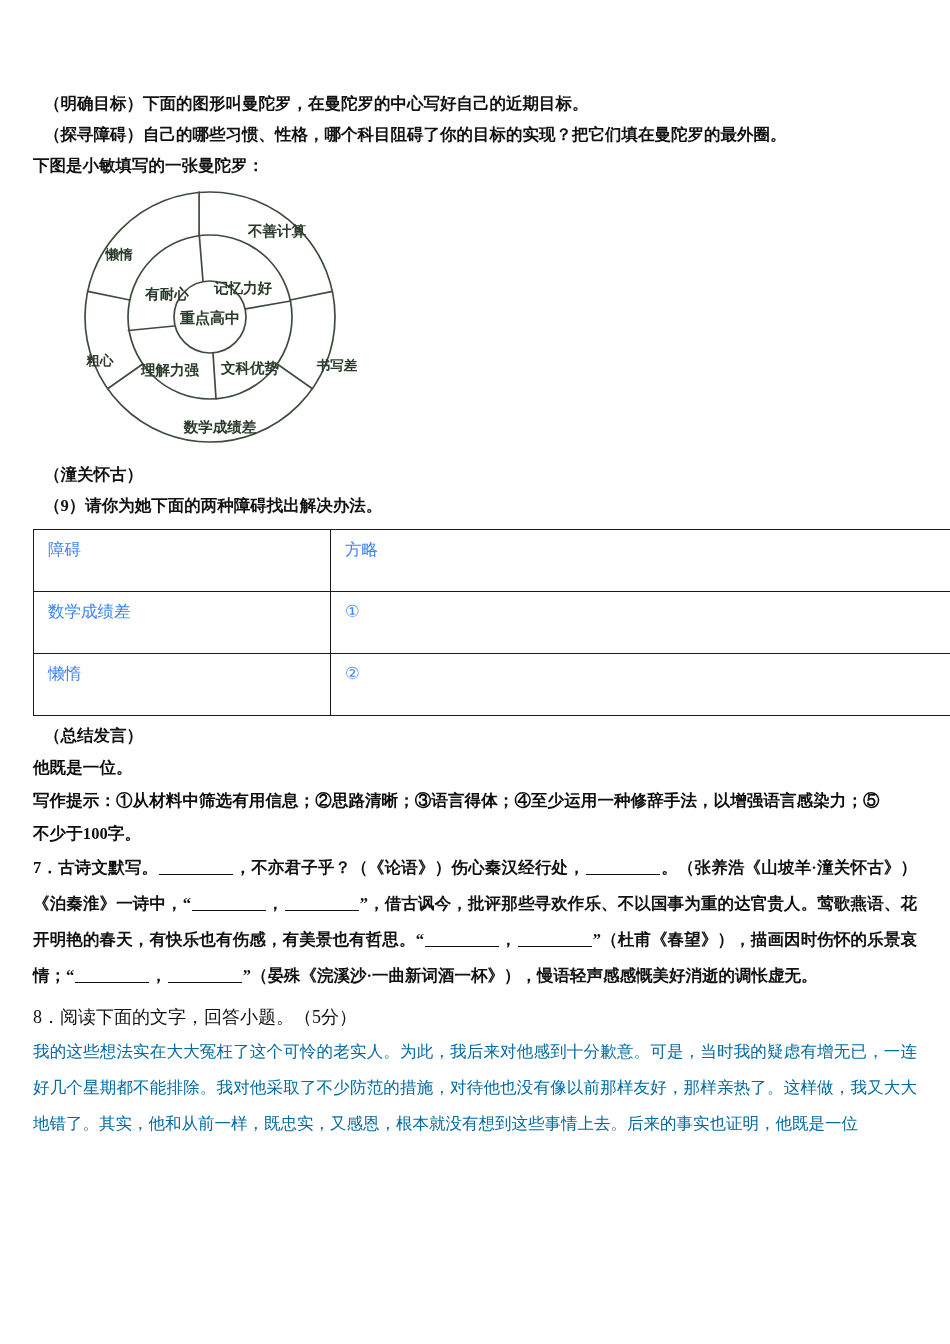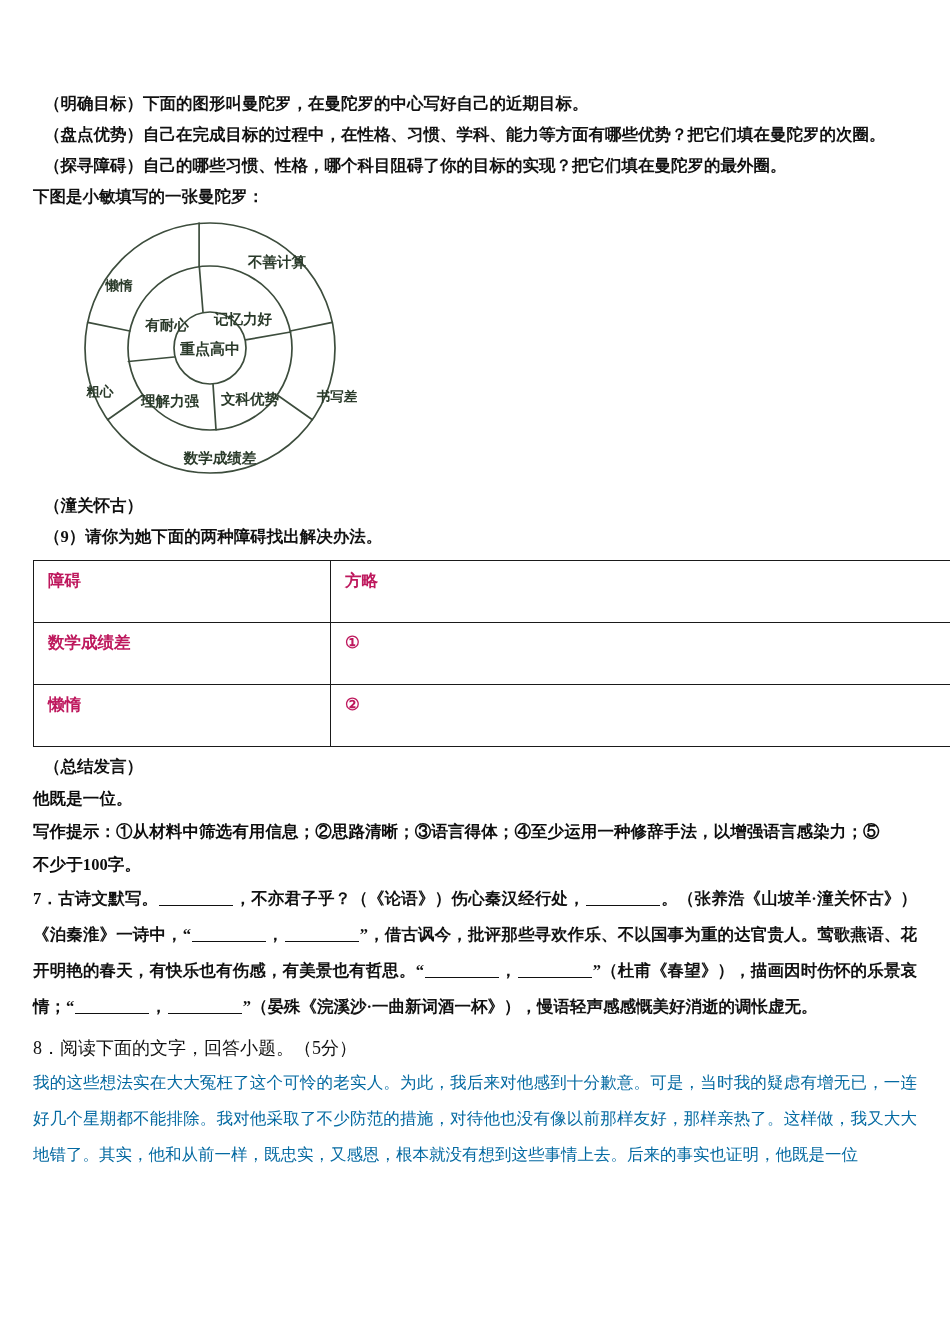--- a/index.html
+++ b/index.html
@@ -78,23 +78,23 @@
     width: 864px;
     margin: 8px 0 4px 0;
     table-layout: fixed;
   }
   table.strategy-table td {
     border: 1.6px solid #1a1a1a;
     height: 46px;
     vertical-align: top;
     padding: 9px 14px 6px 14px;
     font-size: 16.5px;
-    font-weight: 700;
+    font-weight: 400;
     line-height: 22px;
-    color: #be185d;
+    color: #3b82f6;
   }
   table.strategy-table td.col-a { width: 268px; }
   table.strategy-table td.col-b { width: 596px; }
 
   
   .blank {
     display: inline-block;
     width: 74px;
     border-bottom: 1.6px solid #111;
     height: 15px;
@@ -125,21 +125,20 @@
     color: #0369a1;
   }
 </style>
 </head>
 <body>
 
 <div class="page">
   <div class="content">
 
     <div class="bracket-line">（明确目标）下面的图形叫曼陀罗，在曼陀罗的中心写好自己的近期目标。</div>
-    <div class="bracket-line">（盘点优势）自己在完成目标的过程中，在性格、习惯、学科、能力等方面有哪些优势？把它们填在曼陀罗的次圈。</div>
     <div class="bracket-line">（探寻障碍）自己的哪些习惯、性格，哪个科目阻碍了你的目标的实现？把它们填在曼陀罗的最外圈。</div>
     <div class="lead-line">下图是小敏填写的一张曼陀罗：</div>
 
     <div class="diagram-wrap">
       <svg width="330" height="268" viewBox="0 0 330 268" xmlns="http://www.w3.org/2000/svg">
         <g fill="none" stroke="#3d4d3d" stroke-width="1.7" stroke-linecap="round">
 
           <circle cx="155" cy="130" r="125"></circle>
 
           <circle cx="155" cy="130" r="82"></circle>

